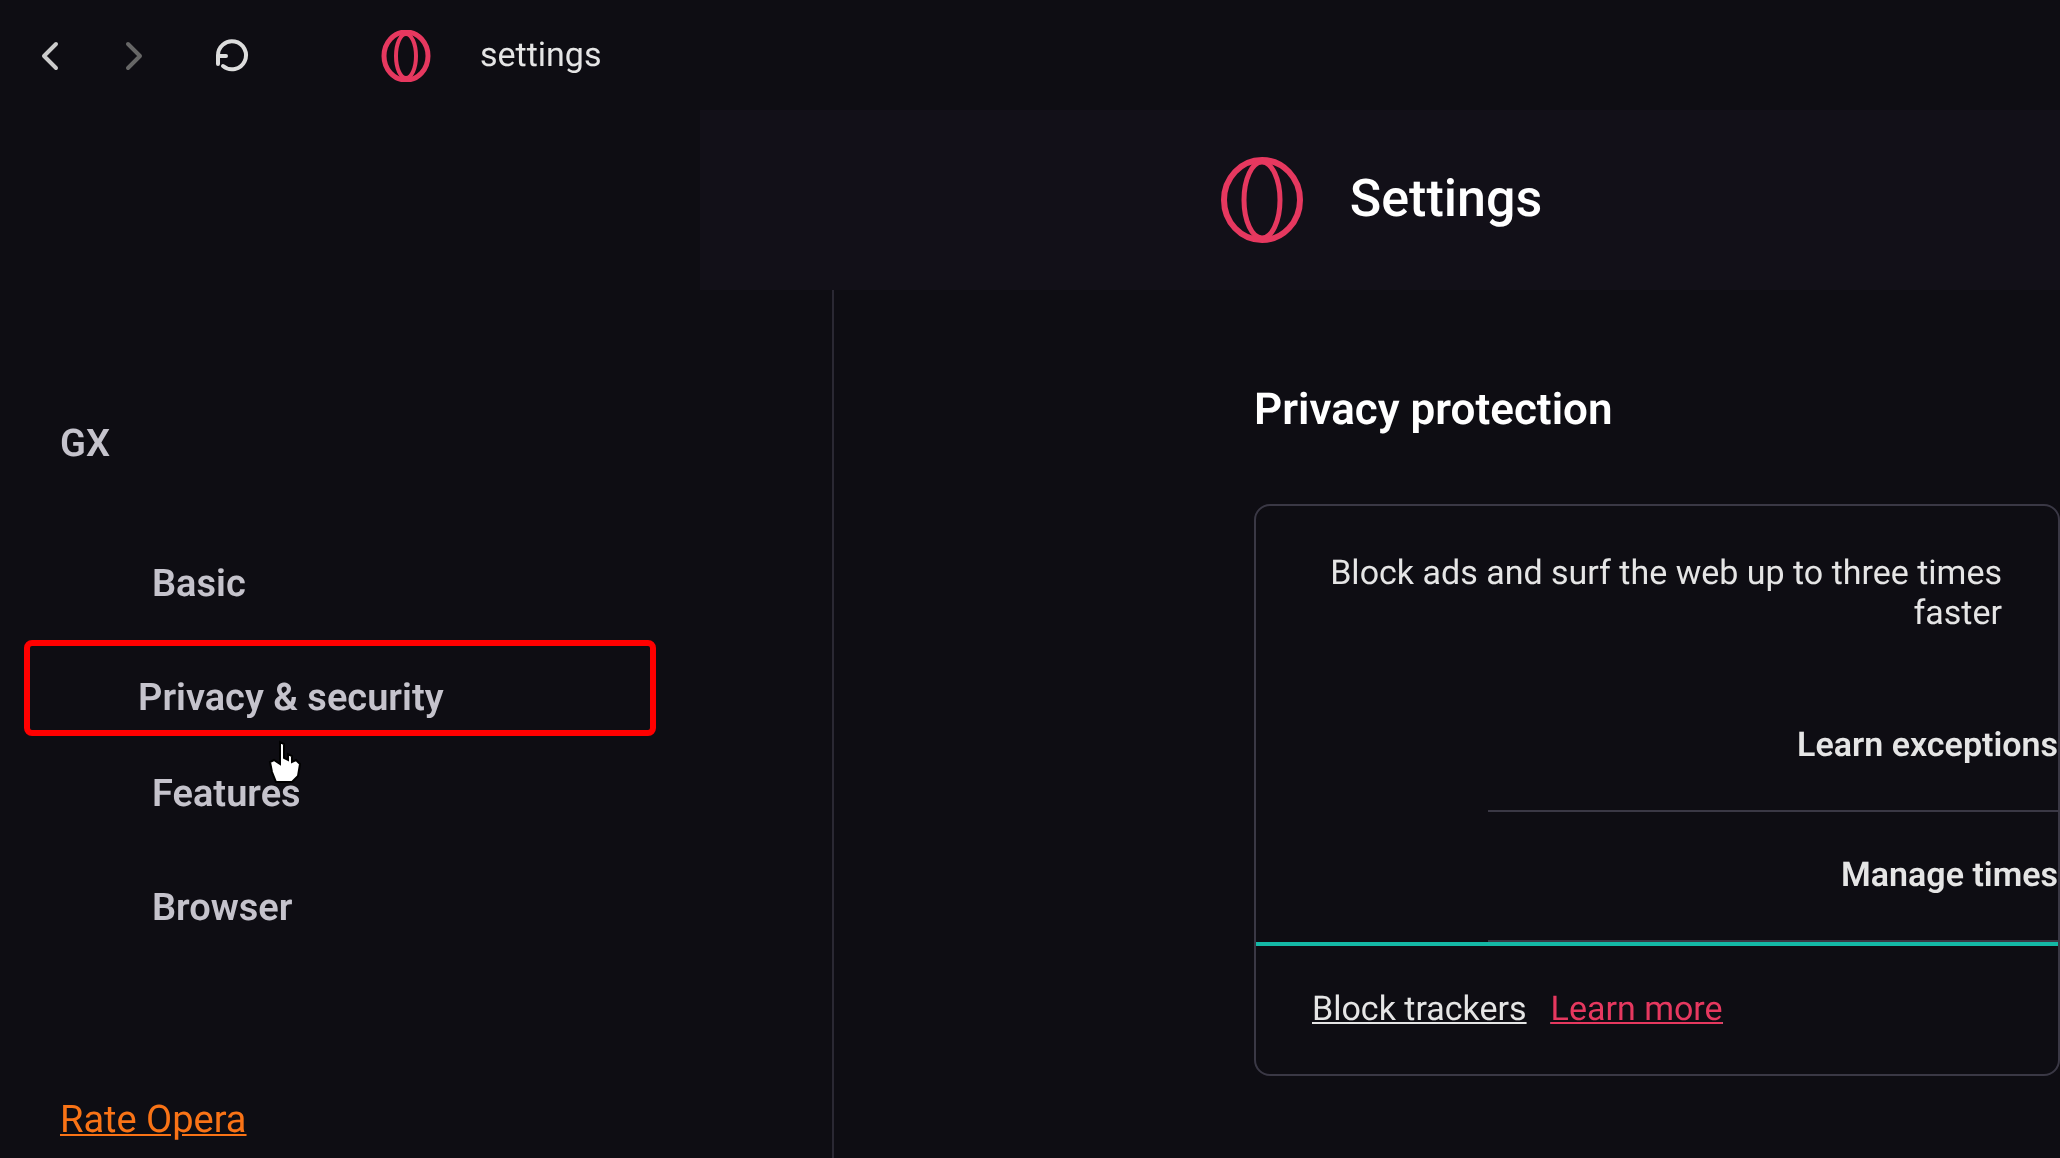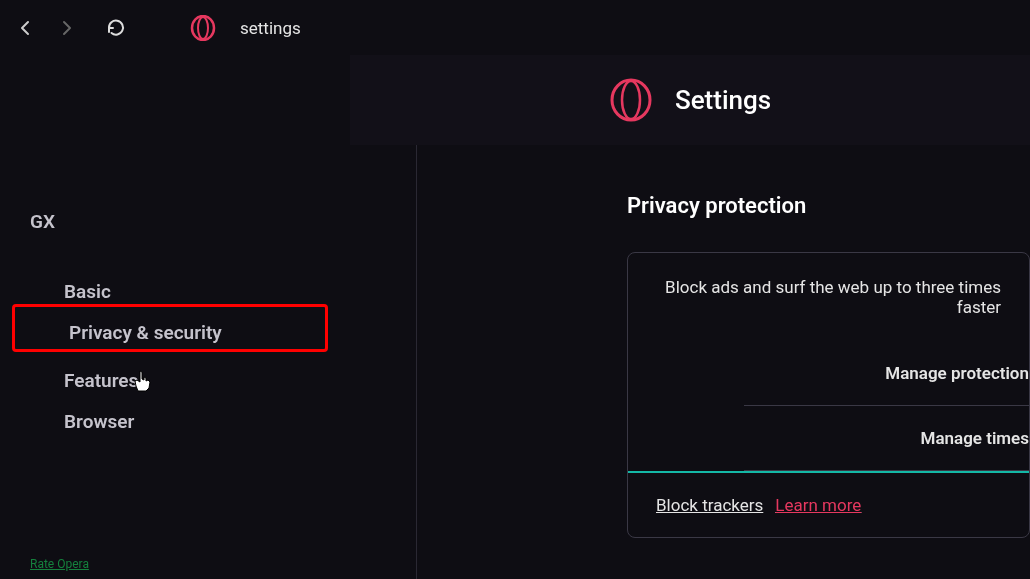--- a/index.html
+++ b/index.html
@@ -82,39 +82,40 @@
       flex-direction: column;
       position: relative;
     }
     .sidebar-heading {
       color: #c5c3cc;
       font-size: 19px;
       font-weight: 600;
       padding: 0 0 30px 30px;
     }
     .sidebar-item {
-      padding: 17px 0 1px 64px;
+      padding: 17px 0 17px 64px;
       color: #c5c3cc;
       font-size: 19px;
       font-weight: 600;
       cursor: pointer;
       position: relative;
+      margin-left: 12px;
     }
     .sidebar-item.highlighted {
       border: 3px solid #ff0000;
       border-radius: 4px;
       margin: 0 88px 0 12px;
       padding: 14px 0 5px 54px;
     }
     .rate-link {
       position: absolute;
       bottom: 8px;
       left: 30px;
-      color: #15803d;
-      font-size: 12px;
+      color: #f97316;
+      font-size: 19px;
       text-decoration: underline;
       cursor: pointer;
     }
     .main-panel {
       flex: 1;
       padding: 48px 0 16px 210px;
     }
     .section-title {
       font-size: 22px;
       font-weight: 600;
@@ -220,21 +221,21 @@
     <div class="sidebar-item">
       <span>Browser</span>
     </div>
     <a class="rate-link">Rate Opera</a>
   </div>
 
   <div class="main-panel">
     <div class="section-title">Privacy protection</div>
     <div class="card">
       <div class="card-row">Block ads and surf the web up to three times faster</div>
-      <div class="card-subrow">Manage protection</div>
+      <div class="card-subrow">Learn exceptions</div>
       <div class="card-subrow">Manage times</div>
       <div class="card-row-tracker">
         <span>Block trackers</span>
         <a class="learn-more">Learn more</a>
       </div>
     </div>
   </div>
 </div>
 
 <svg class="cursor-pointer" width="22" height="26" viewBox="0 0 22 26">

